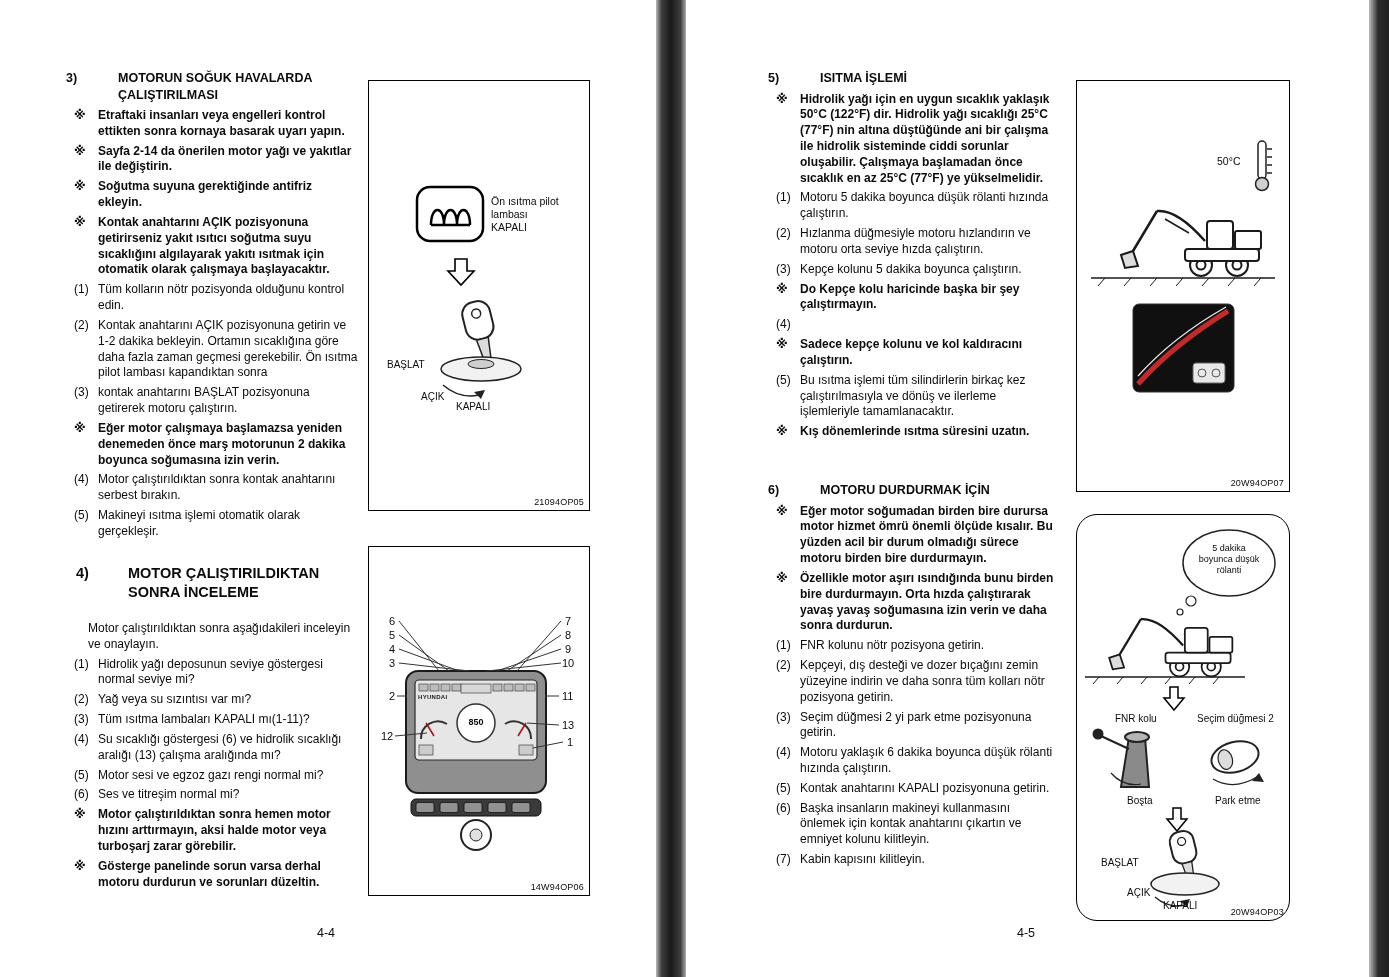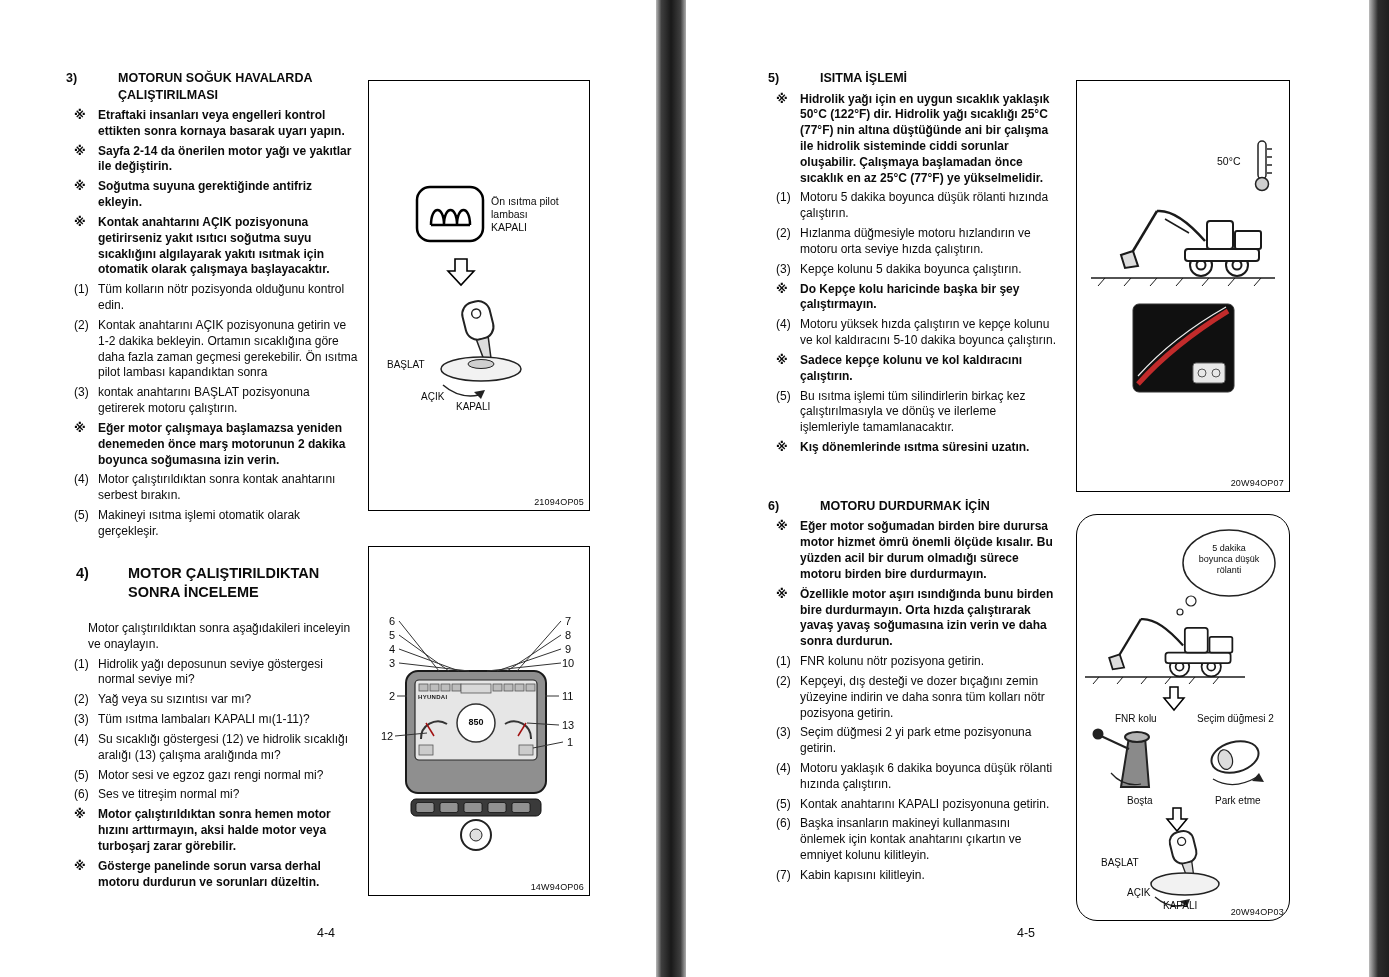--- a/index.html
+++ b/index.html
@@ -122,21 +122,21 @@
       <div class="li">
           <span class="mk">(2)</span>
           <span class="tx">Yağ veya su sızıntısı var mı?</span>
         </div>
       <div class="li">
           <span class="mk">(3)</span>
           <span class="tx">Tüm ısıtma lambaları KAPALI mı(1-11)?</span>
         </div>
       <div class="li">
           <span class="mk">(4)</span>
-          <span class="tx">Su sıcaklığı göstergesi (12) ve hidrolik sıcaklığı aralığı (13) çalışma aralığında mı?</span>
+          <span class="tx">Su sıcaklığı göstergesi (6) ve hidrolik sıcaklığı aralığı (13) çalışma aralığında mı?</span>
         </div>
       <div class="li">
           <span class="mk">(5)</span>
           <span class="tx">Motor sesi ve egzoz gazı rengi normal mi?</span>
         </div>
       <div class="li">
           <span class="mk">(6)</span>
           <span class="tx">Ses ve titreşim normal mi?</span>
         </div>
       <div class="li note">
@@ -264,21 +264,20 @@
     <div class="li">
         <span class="mk">(3)</span>
         <span class="tx">Kepçe kolunu 5 dakika boyunca çalıştırın.</span>
       </div>
     <div class="li note">
         <span class="mk">※</span>
         <span class="tx">Do Kepçe kolu haricinde başka bir şey çalıştırmayın.</span>
       </div>
     <div class="li">
         <span class="mk">(4)</span>
-        <span class="tx">Motoru yüksek hızda çalıştırın ve kepçe kolunu ve kol kaldıracını 5-10 dakika boyunca çalıştırın.</span>
       </div>
     <div class="li note">
         <span class="mk">※</span>
         <span class="tx">Sadece kepçe kolunu ve kol kaldıracını çalıştırın.</span>
       </div>
     <div class="li">
         <span class="mk">(5)</span>
         <span class="tx">Bu ısıtma işlemi tüm silindirlerin birkaç kez çalıştırılmasıyla ve dönüş ve ilerleme işlemleriyle tamamlanacaktır.</span>
       </div>
     <div class="li note">

